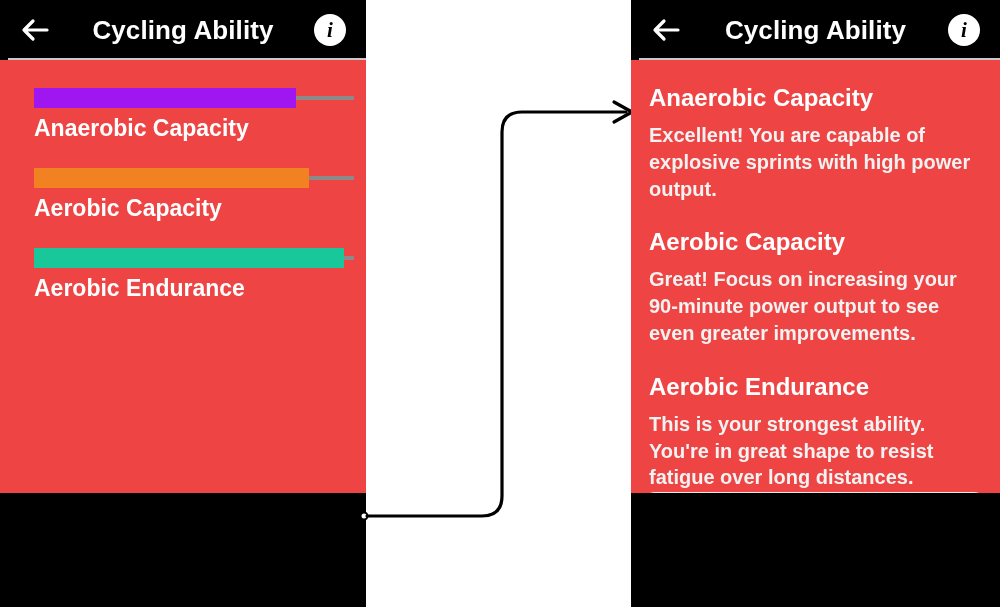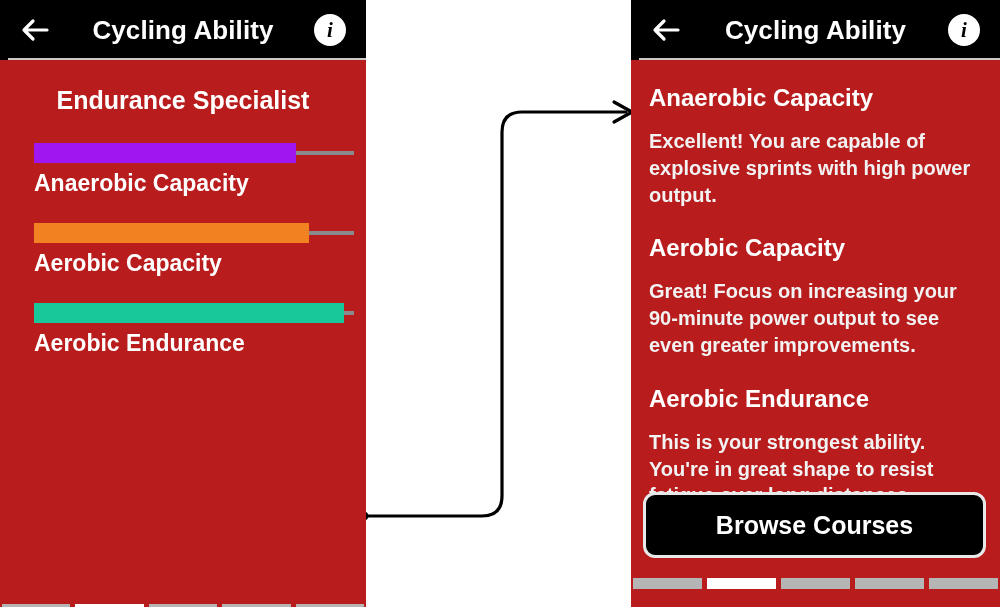--- a/index.html
+++ b/index.html
@@ -37,22 +37,22 @@
     top: 80px;
     width: 330px;
     height: 470px;
     pointer-events: none;
   }
 
   
   .panel {
     position: absolute;
     top: 0;
-    height: 607px;
-    background: #b91c1c;
+    height: 493px;
+    background: #ef4444;
     overflow: hidden;
   }
   .panel-left  { left: 0px;   width: 366px; }
   .panel-right { left: 631px; width: 369px; }
 
   .appbar {
     position: relative;
     height: 60px;
     background: #000000;
     display: flex;
@@ -215,21 +215,21 @@
     font-size: 24px;
     font-weight: bold;
     margin-top: 26px;
   }
   .sec-title.first { margin-top: 24px; }
   .sec-body {
     color: #f2f2f2;
     font-size: 20px;
     font-weight: bold;
     line-height: 1.34;
-    margin-top: 16px;
+    margin-top: 10px;
     max-width: 322px;
   }
 </style>
 </head>
 <body>
 
 <div class="stage">
 
   <div class="gutter"></div>
   <svg class="arrow-svg" viewBox="0 0 330 470" xmlns="http://www.w3.org/2000/svg">
@@ -245,21 +245,20 @@
         <svg width="30" height="24" viewBox="0 0 30 24" xmlns="http://www.w3.org/2000/svg">
           <path d="M27 12 L4 12 M13 3 L4 12 L13 21" fill="none" stroke="#ffffff" stroke-width="3.2" stroke-linecap="round" stroke-linejoin="round"></path>
         </svg>
       </div>
       <div class="appbar-title">Cycling Ability</div>
       <div class="info-icon">i</div>
     </div>
 
     <div class="left-body">
 
-      <div class="hero-title">Endurance Specialist</div>
 
       <div class="bars">
 
         <div class="bar-row">
           <div class="bar-track">
             <div class="bar-track-line"></div>
             <div class="bar-fill" style="width: 82%; background: rgb(160, 22, 240);"></div>
           </div>
           <div class="bar-label">Anaerobic Capacity</div>
         </div>

